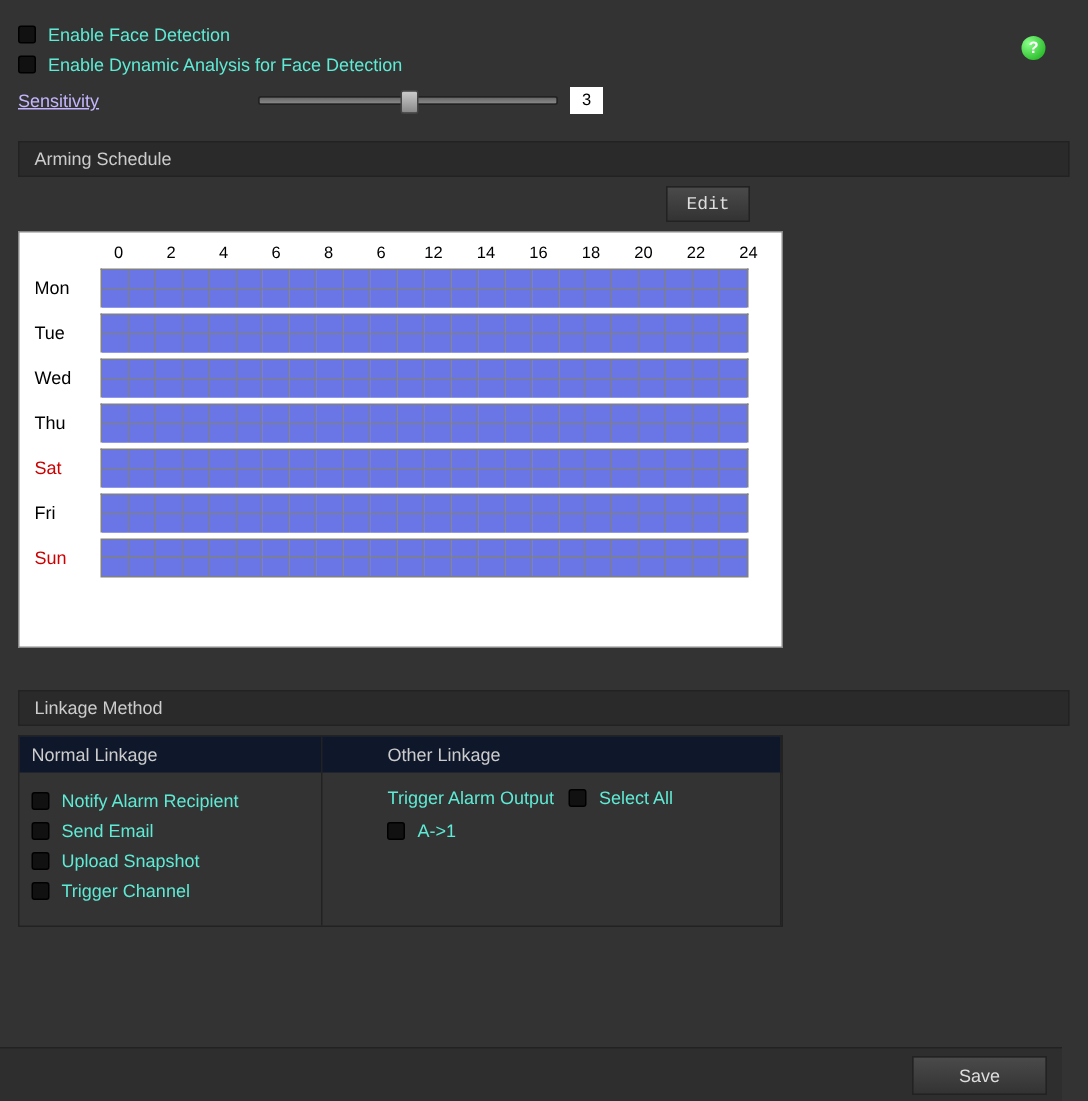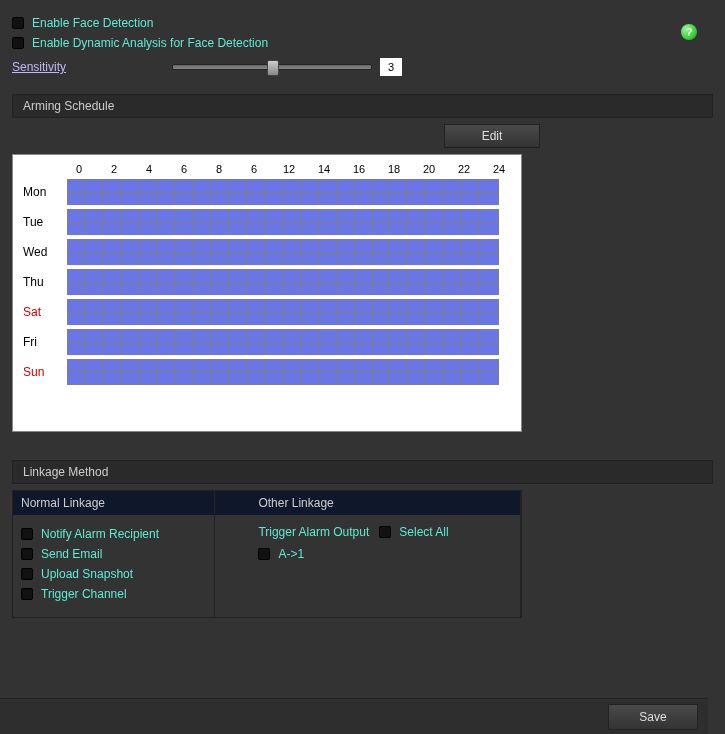--- a/index.html
+++ b/index.html
@@ -71,21 +71,21 @@
 .btn {
   background: linear-gradient(#4a4a4a,#333);
   border: 1px solid #222;
   color: #ddd;
   font-size: 12px;
   padding: 4px 0;
   width: 72px;
   text-align: center;
   cursor: pointer;
 }
-.edit-btn { width: 96px; }
+.edit-btn { width: 56px; font-family: Liberation Mono, monospace; }
 .schedule-box {
   background: #fff;
   border: 1px solid #888;
   width: 510px;
   height: 278px;
   margin: 4px 0;
   padding: 8px 6px 10px 6px;
   position: relative;
 }
 .hours-row {

